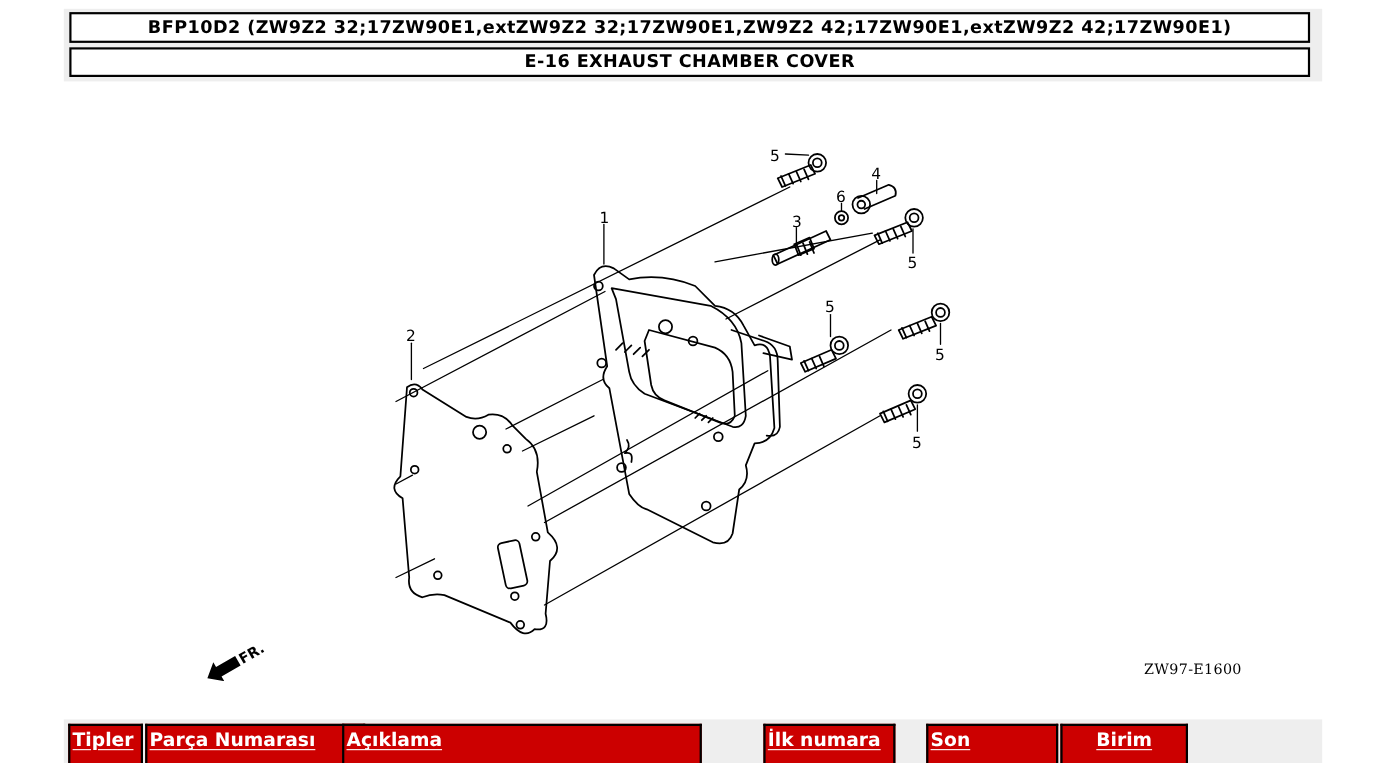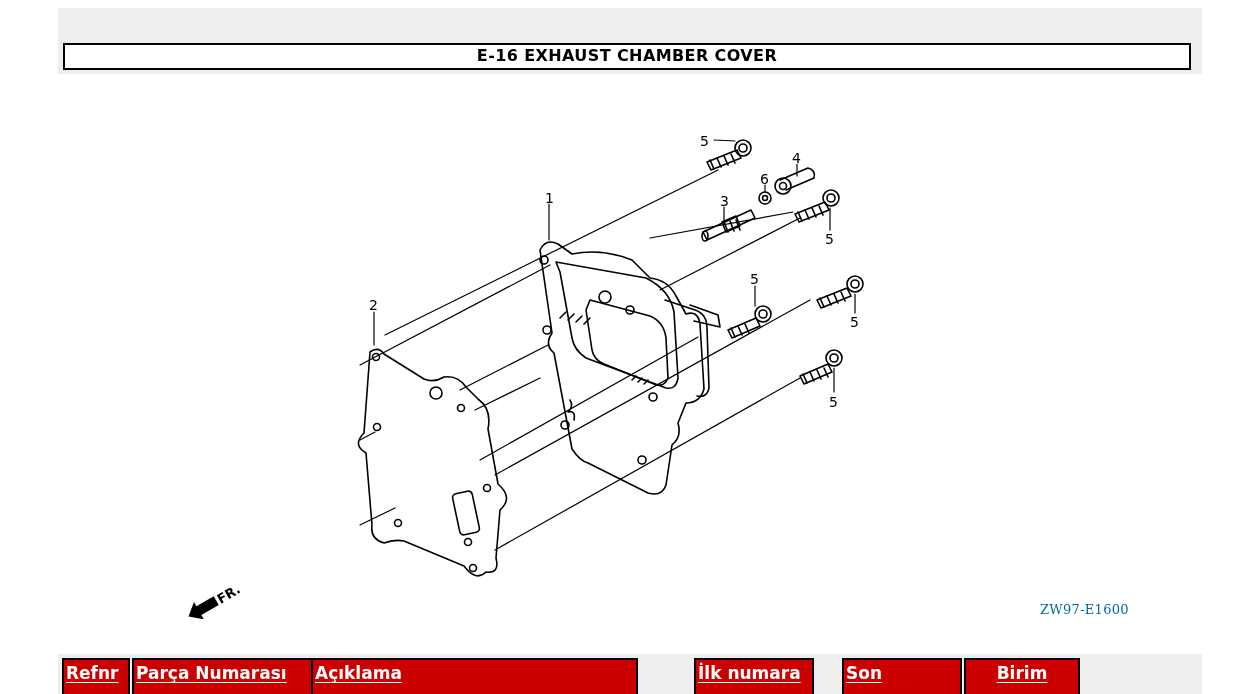--- a/index.html
+++ b/index.html
@@ -17,41 +17,42 @@
     line-height: 23px; letter-spacing: 0.4px;
   }
   .title-box.model { top: 3px; height: 28px; }
   .title-box.section { top: 35px; height: 27px; line-height: 22px; }
 
   .diagram { position: absolute; left: 170px; top: 120px; width: 980px; height: 510px; }
 
   .fr-arrow { position: absolute; left: 183px; top: 574px; }
   .drawing-code {
     position: absolute; left: 1040px; top: 602px; font-family: "DejaVu Serif", serif;
-    font-size: 13px; color: #0369a1; letter-spacing: 0.3px;
+    font-size: 13px; color: #000000; letter-spacing: 0.3px;
   }
 
   .table-wrap {
     position: absolute; left: 58px; top: 654px; width: 1144px; height: 40px;
     background: #eeeeee;
   }
   .th {
     position: absolute; top: 4px; height: 36px; background: #cc0000;
     border: 2px solid #000; border-bottom: none; box-sizing: border-box;
     color: #ffffff; font-weight: bold; font-size: 17px; padding: 3px 2px 0 2px;
     cursor: pointer;
   }
   .th span { text-decoration: underline; text-underline-offset: 3px; color: #fff; }
   .th.center { text-align: center; }
   .th.right { text-align: right; }
 </style>
 </head>
 <body>
 
 <div class="title-wrap">
+  <div class="title-box model">BFP10D2 (ZW9Z2 32;17ZW90E1,extZW9Z2 32;17ZW90E1,ZW9Z2 42;17ZW90E1,extZW9Z2 42;17ZW90E1)</div>
   <div class="title-box section">E-16 EXHAUST CHAMBER COVER</div>
 </div>
 
 <svg class="diagram" viewBox="170 120 980 510" xmlns="http://www.w3.org/2000/svg" fill="none" stroke="#000" stroke-width="1.6" stroke-linejoin="round" stroke-linecap="round">
 
   <g stroke-width="1.2">
     <line x1="385" y1="335" x2="718" y2="170"></line>
     <line x1="360" y1="365" x2="550" y2="265"></line>
     <line x1="460" y1="390" x2="548" y2="345"></line>
     <line x1="475" y1="410" x2="540" y2="378"></line>
@@ -176,19 +177,19 @@
 <svg class="fr-arrow" width="70" height="45" viewBox="0 0 70 45" xmlns="http://www.w3.org/2000/svg">
   <g transform="rotate(-30 30 25)">
     <polygon points="0,28 12,18 12,23 32,23 32,33 12,33 12,38" fill="#000"></polygon>
     <text x="34" y="33" font-family="DejaVu Sans, sans-serif" font-weight="bold" font-size="13" fill="#000">FR.</text>
   </g>
 </svg>
 
 <div class="drawing-code">ZW97-E1600</div>
 
 <div class="table-wrap">
-  <div class="th" style="left:4px; width:68px;"><span>Refnr</span></div>
+  <div class="th" style="left:4px; width:68px;"><span>Tipler</span></div>
   <div class="th" style="left:74px; width:200px;"><span>Parça Numarası</span></div>
   <div class="th" style="left:253px; width:327px;"><span>Açıklama</span></div>
   <div class="th" style="left:636px; width:120px;"><span>İlk numara</span></div>
   <div class="th" style="left:784px; width:120px;"><span>Son</span></div>
   <div class="th center" style="left:906px; width:116px;"><span>Birim</span></div>
 </div>
 
 </body></html>

